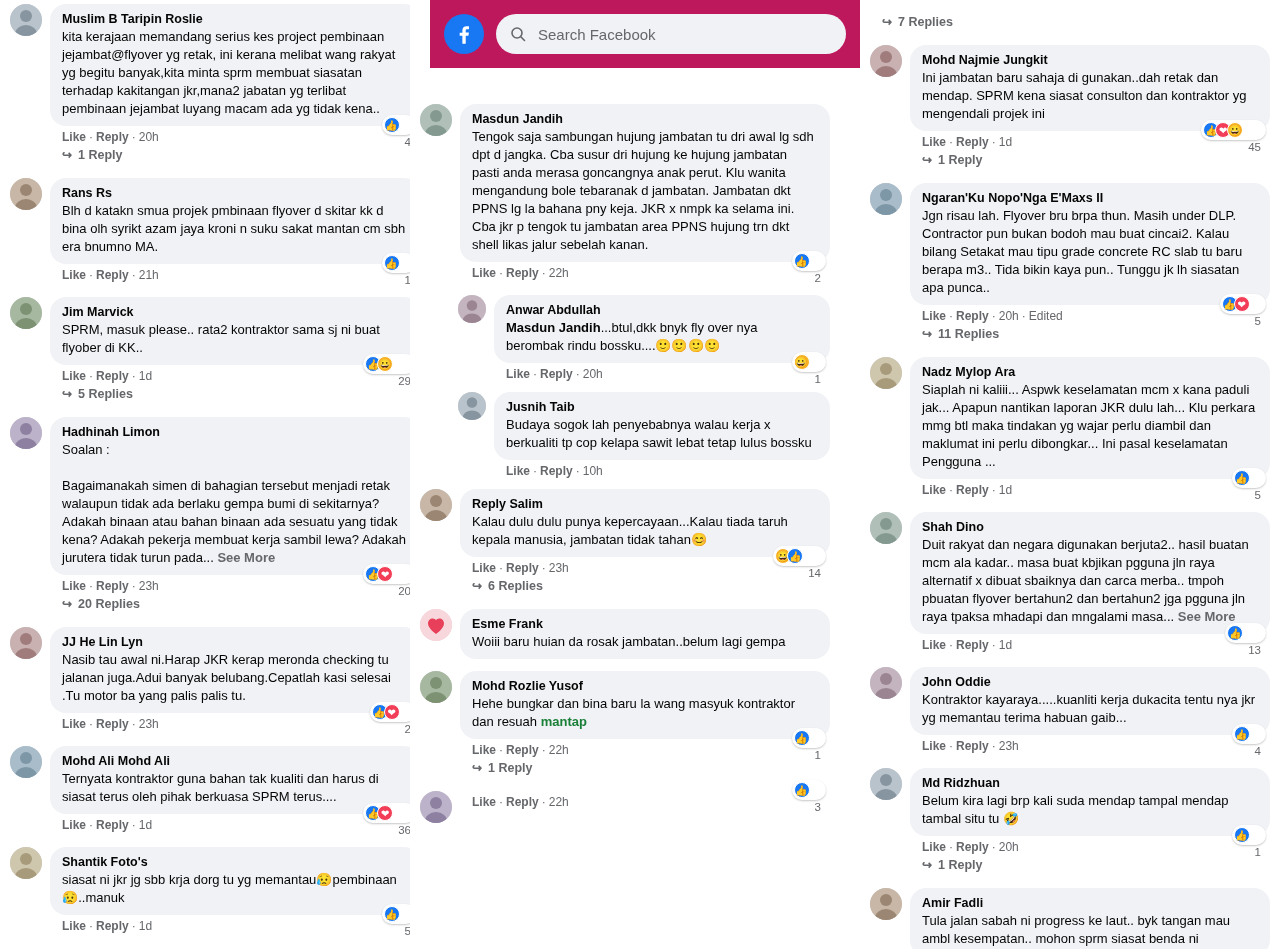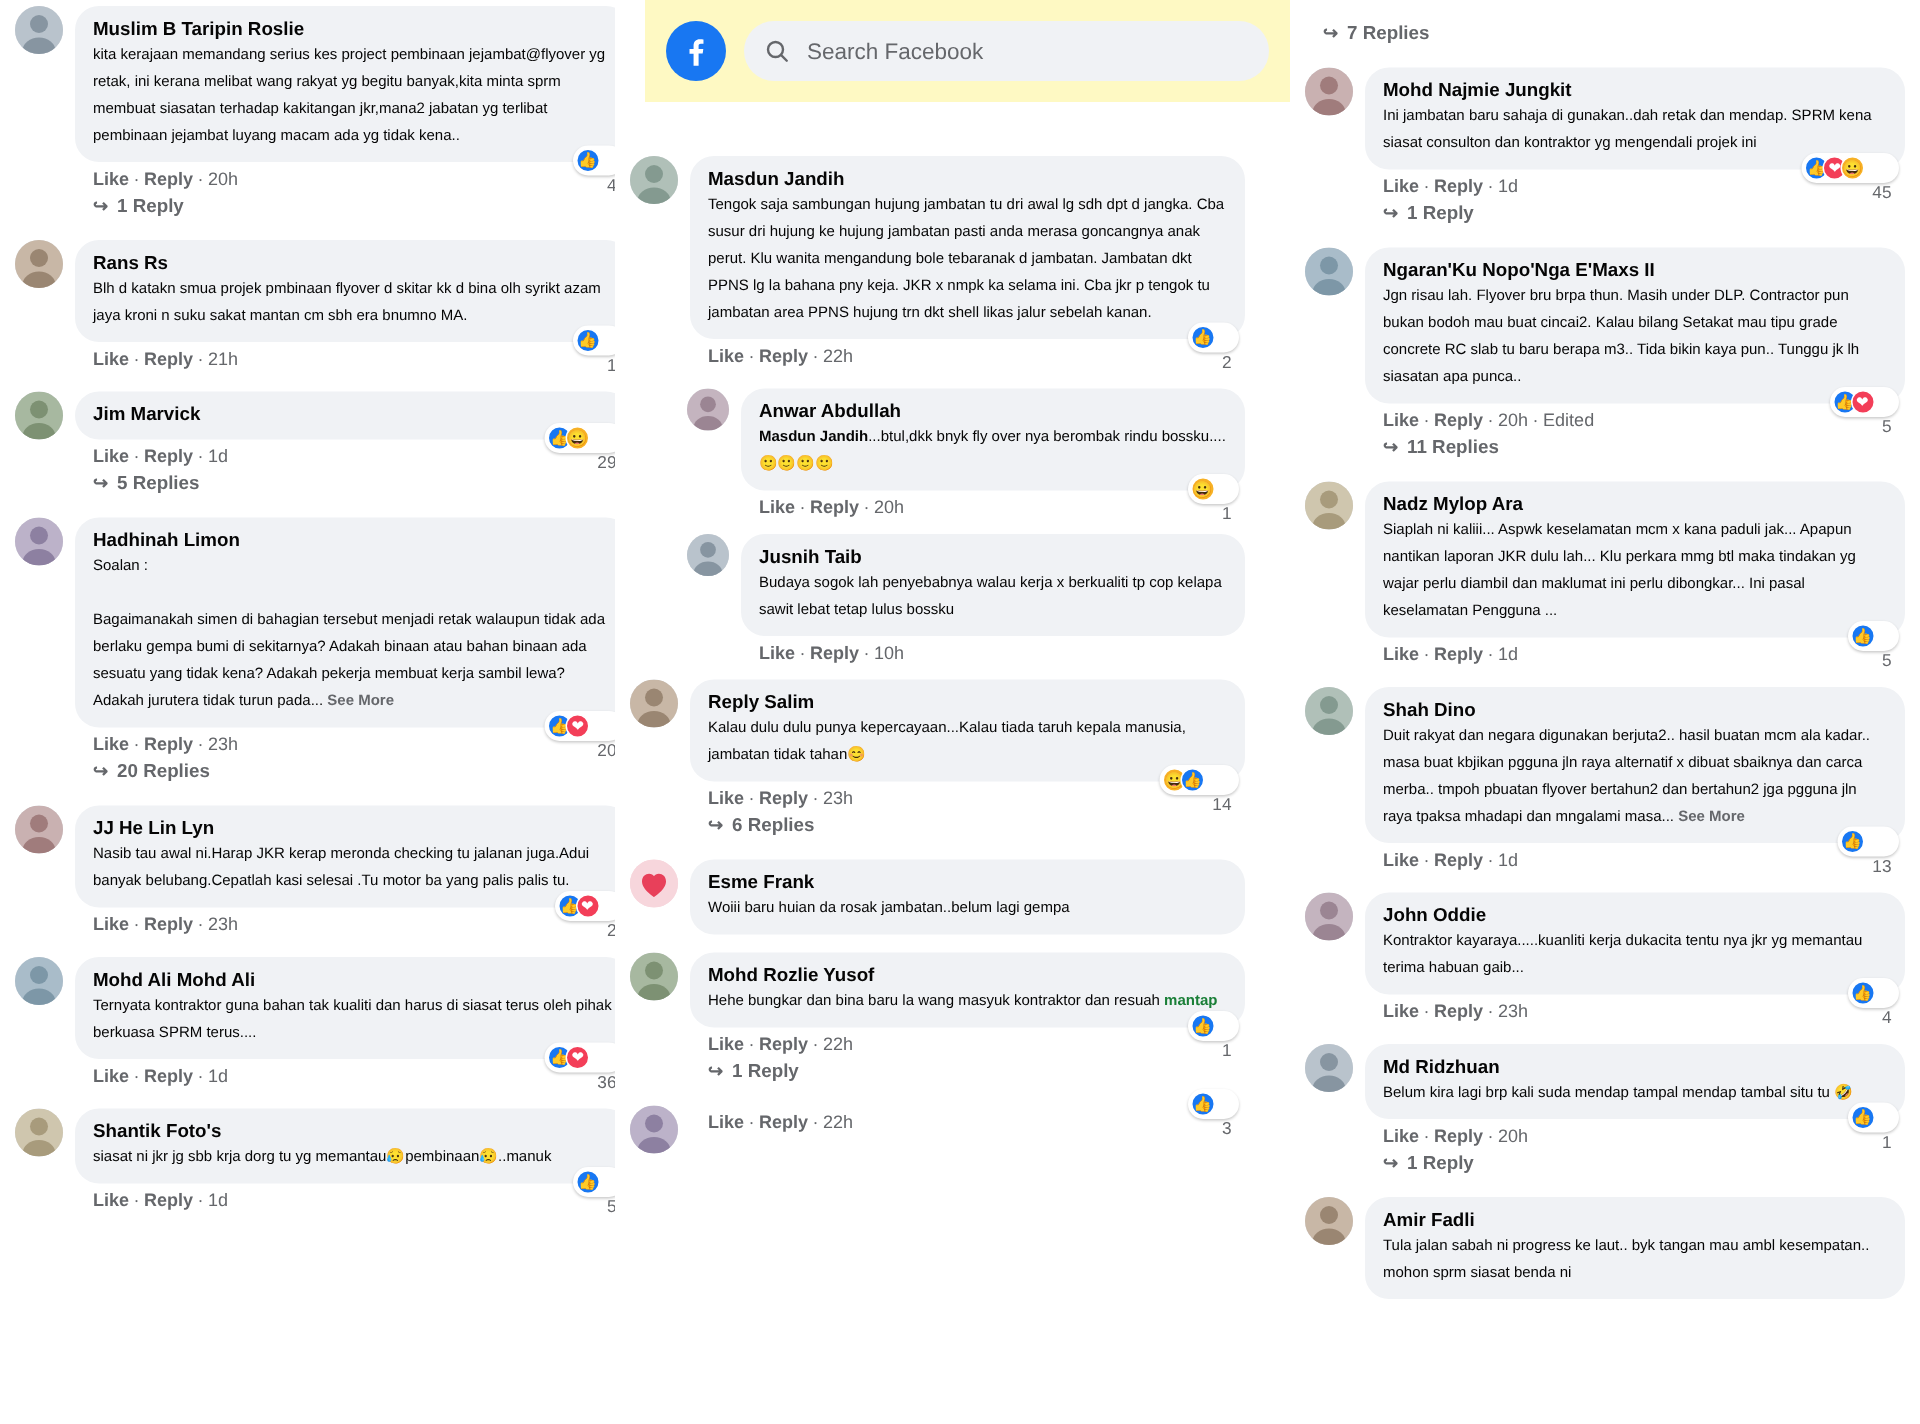--- a/index.html
+++ b/index.html
@@ -18,21 +18,21 @@
     height: 949px;
     overflow: hidden;
   }
   .col-left   { left: 0px;   width: 430px; }
   .col-mid    { left: 410px; width: 430px; background:#fff; }
   .col-right  { left: 860px; width: 420px; }
 
   
   .fb-header {
     position: absolute; top: 0; left: 430px; width: 430px; height: 68px;
-    background:#fef9c3; display:flex; align-items:center; padding: 0 14px;
+    background:#be185d; display:flex; align-items:center; padding: 0 14px;
     gap: 12px;
   }
   .fb-logo {
     width: 40px; height: 40px; border-radius: 50%;
     background:#1877f2; display:flex; align-items:center; justify-content:center;
     flex: 0 0 auto;
   }
   .fb-logo svg { display:block; }
   .fb-search {
     flex: 1 1 auto; height: 40px; border-radius: 20px; background:#f0f2f5;
@@ -70,21 +70,21 @@
     padding: 7px 12px 8px 12px;
     display: inline-block;
     max-width: 100%;
   }
   .bubble.full { display:block; }
   .cname {
     font-size: 12.5px; font-weight: bold; color:#050505; line-height: 16px;
     margin-bottom: 1px;
   }
   .ctext {
-    font-size: 10px; color:#050505; line-height: 18px;
+    font-size: 13px; color:#050505; line-height: 18px;
     white-space: pre-wrap; word-wrap: break-word;
   }
   .ctext .mention { color:#050505; font-weight: bold; }
   .ctext .green { color:#1a7f37; font-weight: bold; }
   .seemore { color:#65676b; font-weight: bold; }
   .meta {
     font-size: 12px; color:#65676b; padding: 3px 0 2px 12px;
     line-height: 16px;
   }
   .meta b { font-weight: bold; color:#65676b; }
@@ -171,20 +171,21 @@
       <div style="height: 10px;"></div>
       <div class="comment">
         <div class="avatar"><svg width="100%" height="100%" viewBox="0 0 32 32" aria-hidden="true">
             <rect width="32" height="32" fill="#a7b8a0"></rect>
             <circle cx="16" cy="12" r="6" fill="#7d9173"></circle>
             <ellipse cx="16" cy="30" rx="11" ry="9" fill="#7d9173"></ellipse>
           </svg></div>
         <div class="body">
           <div class="bubble full">
             <div class="cname">Jim Marvick</div>
+            <div class="ctext">SPRM, masuk please.. rata2 kontraktor sama sj ni buat flyober di KK..</div>
           </div>
           <div style="position: relative; height: 0px;">
             <div class="reactions" style="right: 4px; top: -11px;">
               <span class="rx like">👍</span>
               <span class="rx haha">😀</span>
               <span class="rcount">29</span>
             </div>
           </div>
           <div class="meta"><b>Like</b><span class="dot">·</span><b>Reply</b><span class="dot">·</span><span>1d</span></div>
           <div class="replies">

